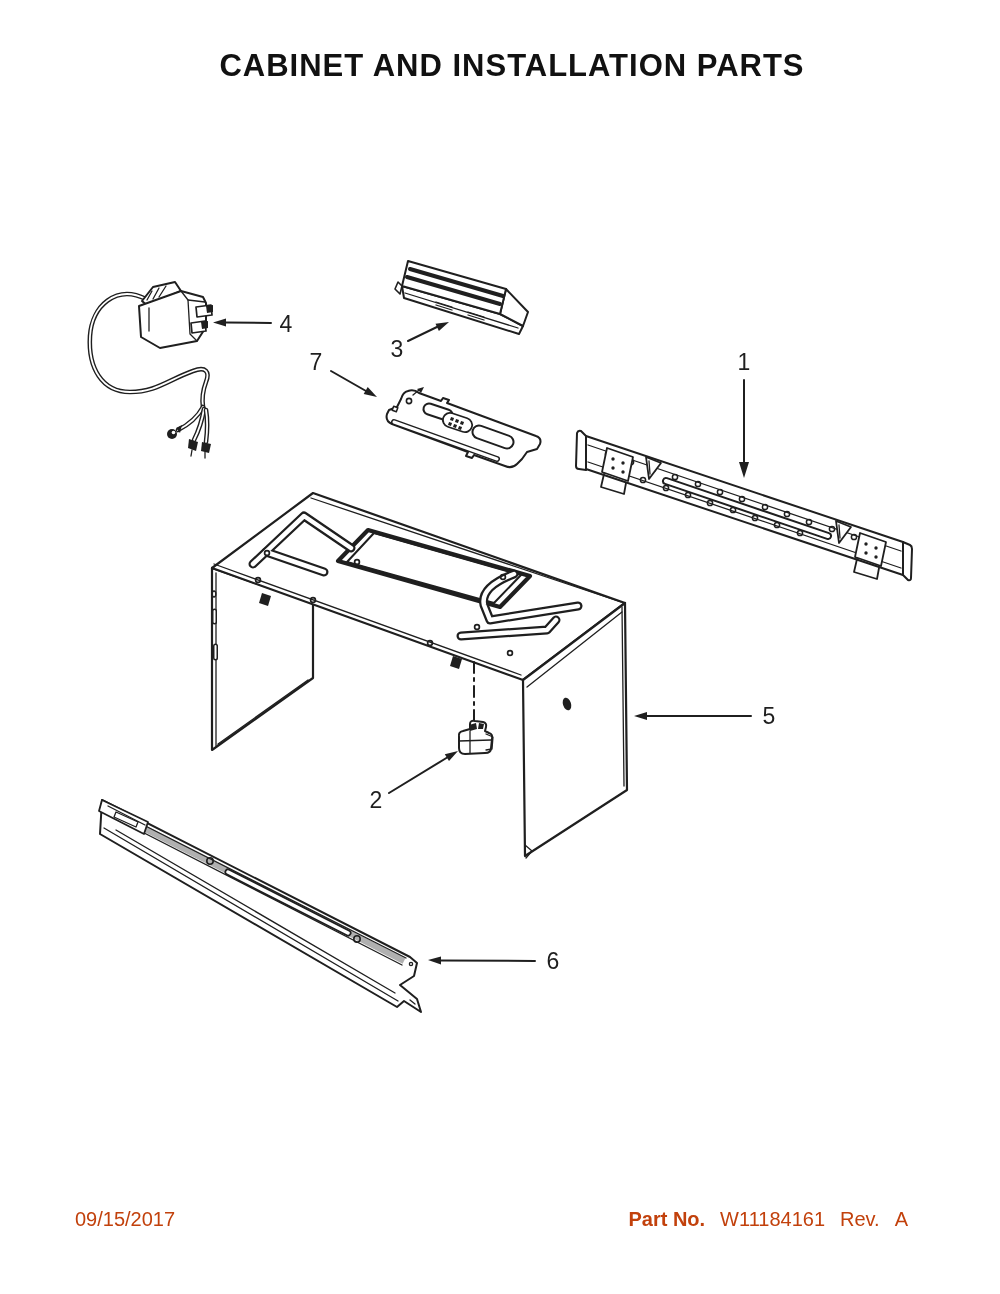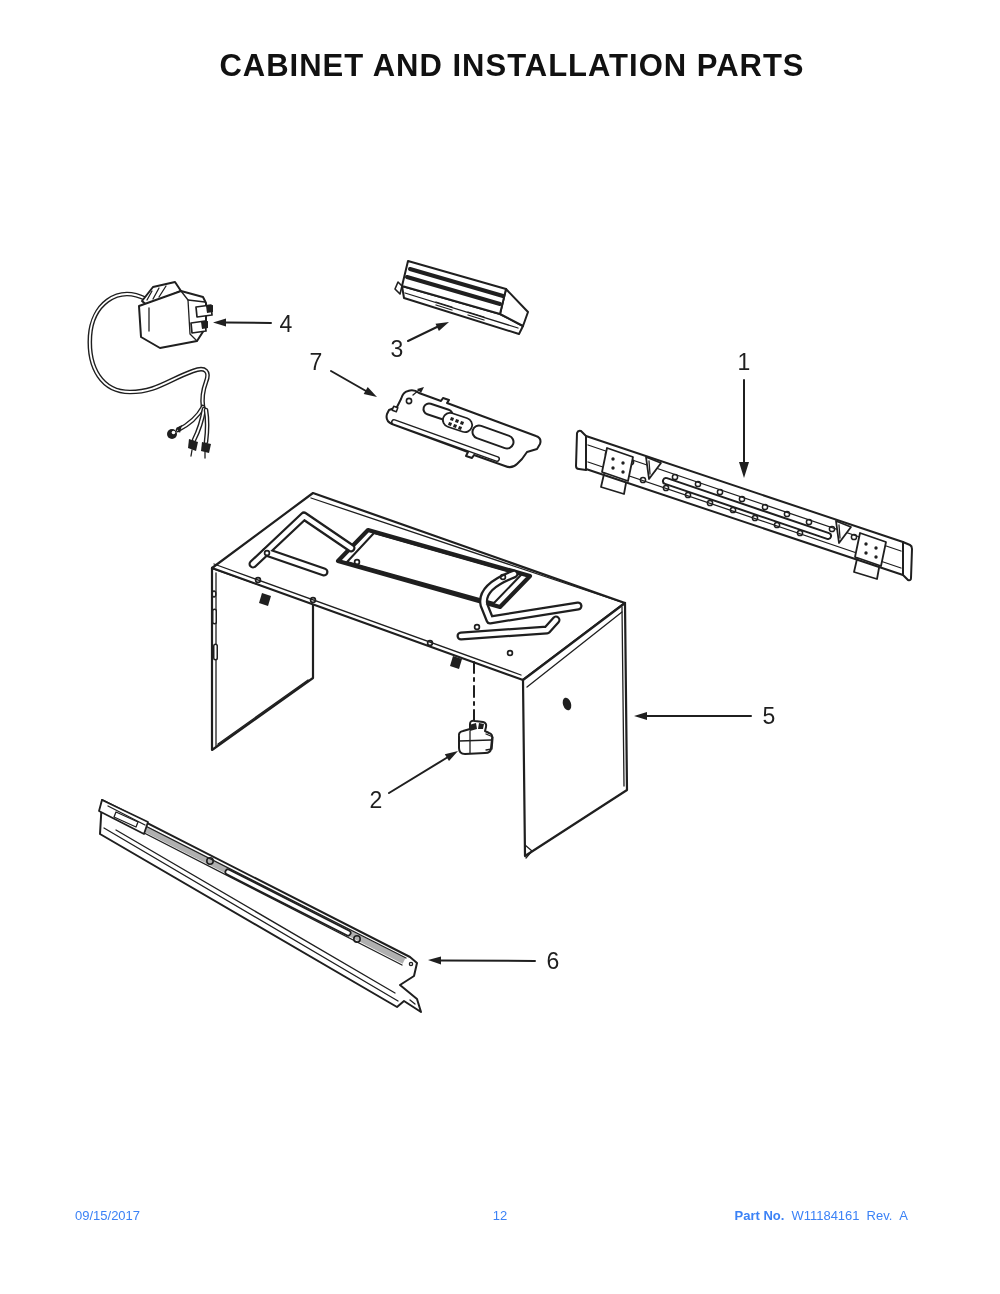--- a/index.html
+++ b/index.html
@@ -26,25 +26,25 @@
   .b5{stroke:#1f1f1f;stroke-width:5;fill:none;stroke-linecap:round;}
   .w2{stroke:#ffffff;stroke-width:2;fill:none;stroke-linecap:round;}
   .blk{fill:#1f1f1f;stroke:none;}
   .stripe{stroke:#b0b0b0;stroke-width:6;fill:none;stroke-linecap:butt;}
   .wire{stroke:#1f1f1f;stroke-width:4.6;fill:none;stroke-linecap:round;}
   .wirein{stroke:#ffffff;stroke-width:1.8;fill:none;stroke-linecap:round;}
   .callout{
     position:absolute;transform:translate(-50%,-50%);
     font-size:23px;color:#1f1f1f;line-height:1;
   }
-  .footer-text{position:absolute;top:1208px;font-size:13px;color:#3b82f6;white-space:pre;}
+  .footer-text{position:absolute;top:1208px;font-size:20px;color:#c2410c;white-space:pre;}
   .f-date{left:75px;}
   .f-page{left:0;width:1000px;text-align:center;}
   .f-part{right:92px;}
-  .f-part span{margin-left:7px;}
+  .f-part span{margin-left:15px;}
   .f-part span:first-child{margin-left:0;font-weight:bold;}
 </style>
 </head>
 <body>
 
 <div class="page">
 
   <h1 class="page-title">CABINET AND INSTALLATION PARTS</h1>
 
   <svg class="diagram" viewBox="0 0 1000 1294" aria-hidden="true">
@@ -284,16 +284,15 @@
 
   <div class="callout" style="left:744px;top:362px;">1</div>
   <div class="callout" style="left:376px;top:800px;">2</div>
   <div class="callout" style="left:397px;top:349px;">3</div>
   <div class="callout" style="left:286px;top:324px;">4</div>
   <div class="callout" style="left:769px;top:716px;">5</div>
   <div class="callout" style="left:553px;top:961px;">6</div>
   <div class="callout" style="left:316px;top:362px;">7</div>
 
   <div class="footer-text f-date">09/15/2017</div>
-  <div class="footer-text f-page">12</div>
   <div class="footer-text f-part"><span>Part No.</span><span>W11184161</span><span>Rev.</span><span>A</span></div>
 
 </div>
 
 </body></html>

